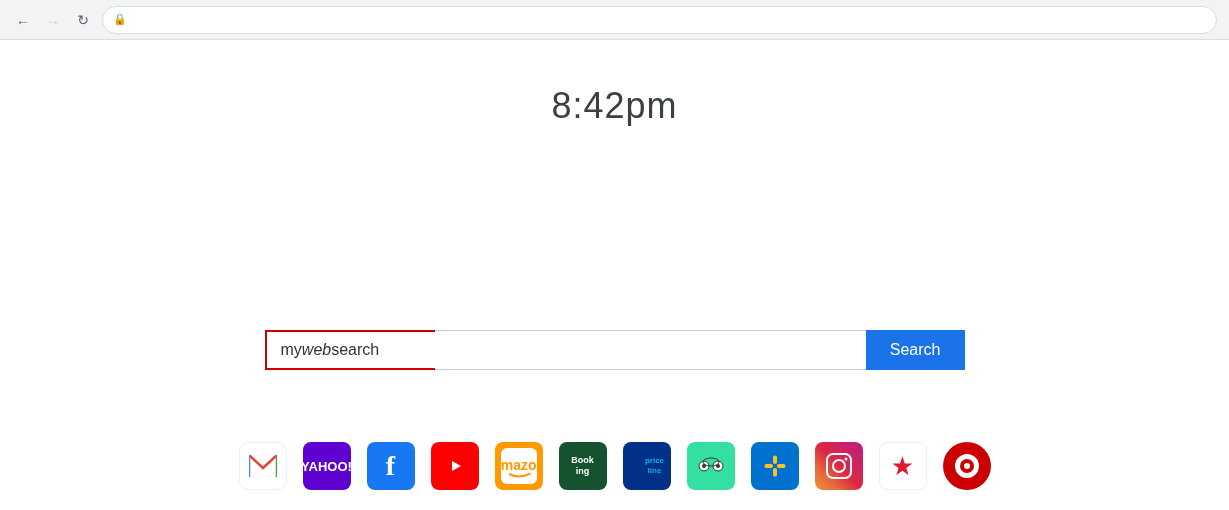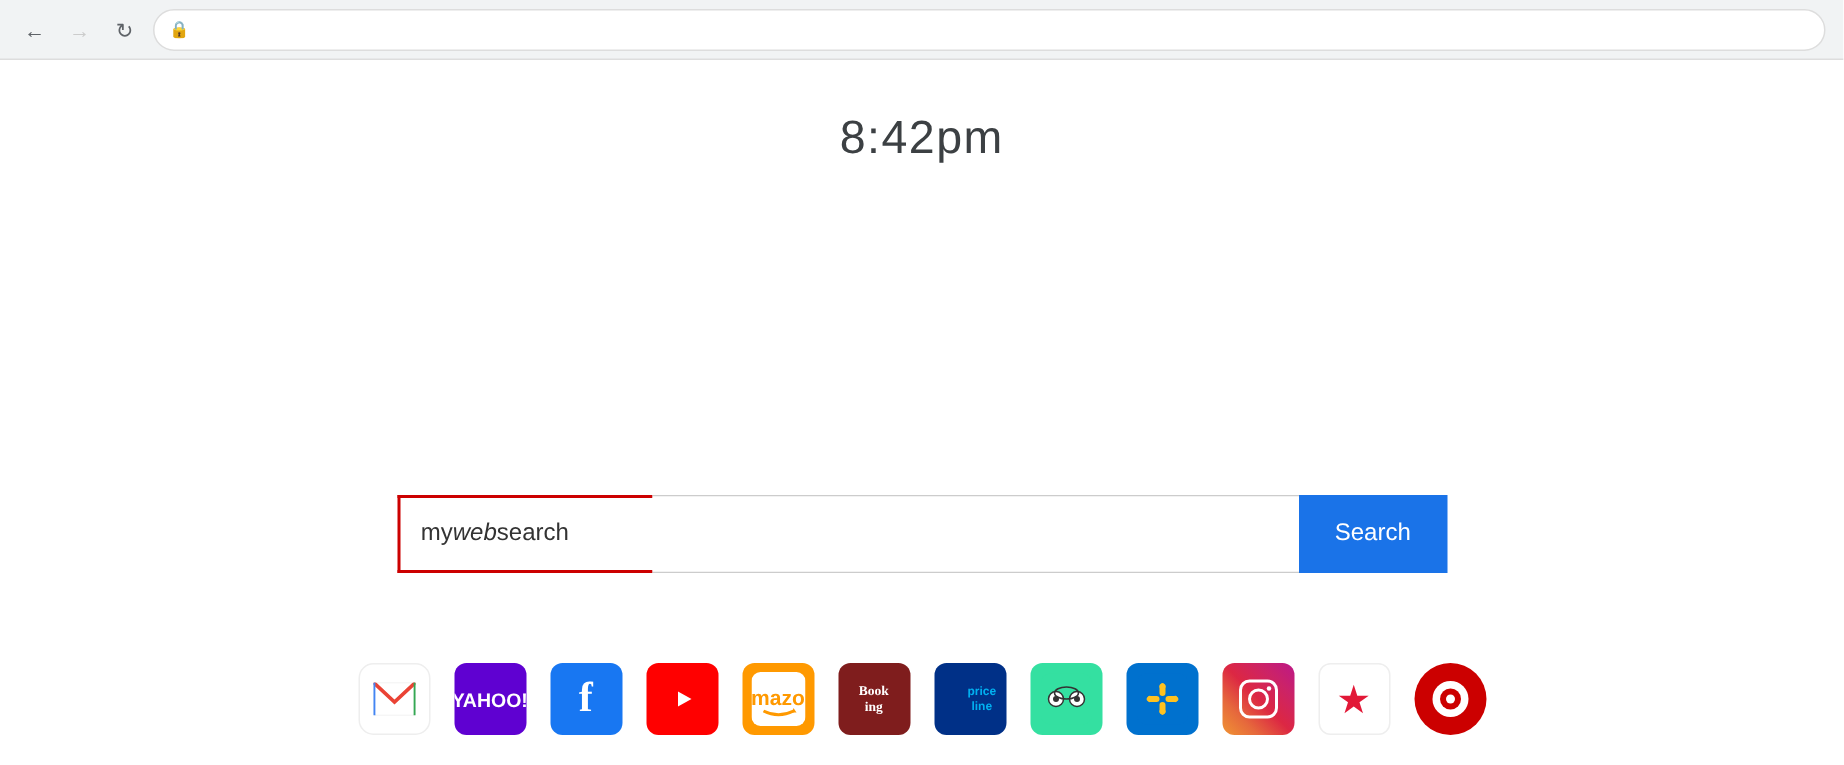--- a/index.html
+++ b/index.html
@@ -44,42 +44,42 @@
       width: 1229px;
       height: 470px;
       background: #fff;
       position: relative;
       overflow: hidden;
     }
 
     
     .time-display {
       text-align: center;
-      padding-top: 34px;
-      font-size: 31px;
+      padding-top: 45px;
+      font-size: 36px;
       font-weight: 400;
       color: #3c4043;
       letter-spacing: 1px;
     }
 
     
     .search-section {
       position: absolute;
       top: 290px;
       left: 0; right: 0;
       display: flex;
       flex-direction: column;
       align-items: center;
     }
 
     .search-bar-container {
       display: flex;
       align-items: stretch;
       width: 700px;
-      height: 52px;
+      height: 40px;
     }
 
     .search-brand {
       display: flex;
       align-items: center;
       border: 2px solid #c00;
       border-right: none;
       background: #fff;
       padding: 0 10px 0 14px;
       font-size: 16px;
@@ -144,21 +144,21 @@
     .icon-gmail { background: #fff; border: 1px solid #eee; }
     
     .icon-yahoo { background: #5f01d1; color: #fff; font-size: 11px; font-weight: 700; border-radius: 8px; }
     
     .icon-facebook { background: #1877f2; color: #fff; border-radius: 8px; }
     
     .icon-youtube { background: #ff0000; color: #fff; border-radius: 8px; }
     
     .icon-amazon { background: #ff9900; color: #232f3e; border-radius: 8px; }
     
-    .icon-booking { background: #7f1d1d; color: #fff; font-size: 9px; font-weight: 700; border-radius: 8px; font-family: Liberation Serif, serif; }
+    .icon-booking { background: #14532d; color: #fff; font-size: 9px; font-weight: 700; border-radius: 8px; }
     
     .icon-priceline { background: #003087; color: #00b0f0; font-size: 9px; font-weight: 700; border-radius: 8px; }
     
     .icon-tripadvisor { background: #34e0a1; color: #333; border-radius: 8px; }
     
     .icon-walmart { background: #0071ce; color: #fff; border-radius: 8px; }
     
     .icon-instagram { background: linear-gradient(45deg, #f09433, #e6683c, #dc2743, #cc2366, #bc1888); border-radius: 8px; color: #fff; }
     
     .icon-macys { background: #fff; border: 1px solid #eee; color: #e21837; border-radius: 8px; font-size: 20px; }

